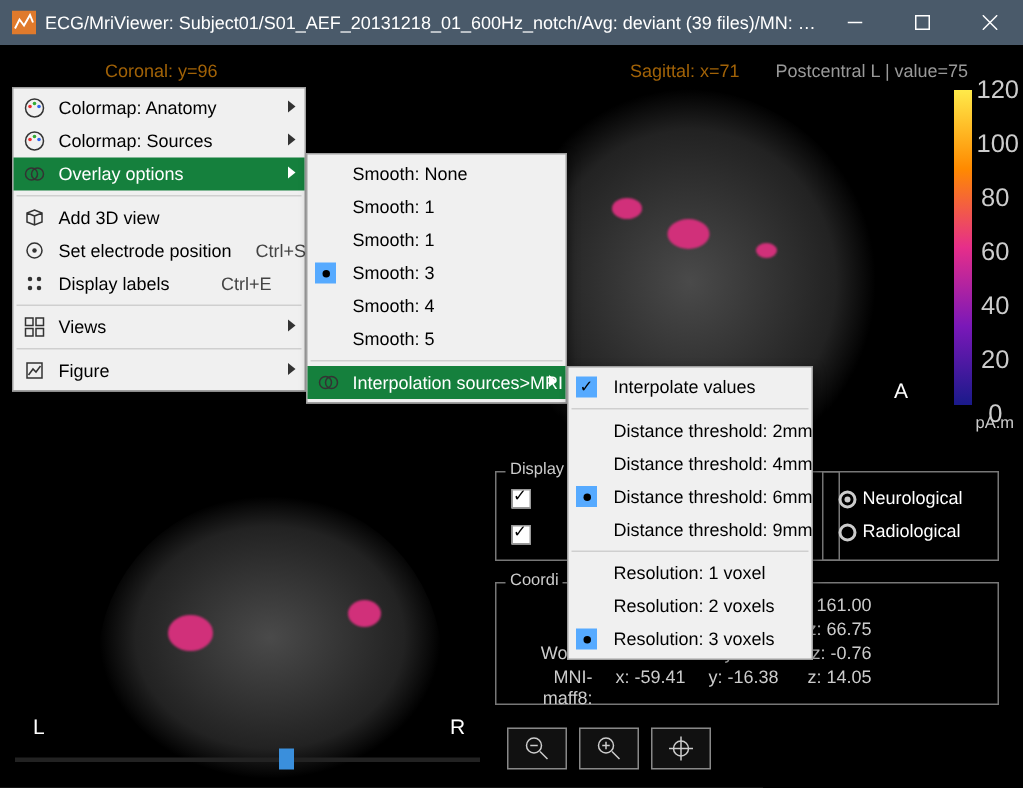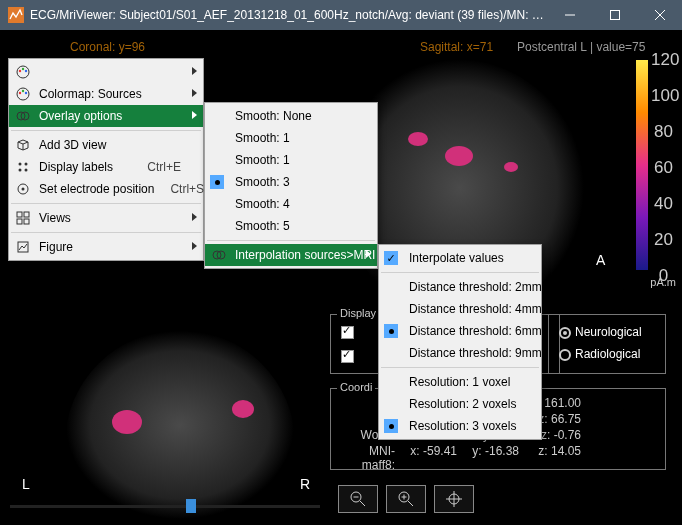--- a/index.html
+++ b/index.html
@@ -186,20 +186,21 @@
   <div class="menu" id="menu1" style="left:8px; top:28px; width:196px;">
       <div class="mitem">
         <span class="ic">
           <svg width="14" height="14" viewBox="0 0 14 14">
             <circle cx="7" cy="7" r="6" fill="none" stroke="#333"></circle>
             <circle cx="4" cy="6" r="1.2" fill="#e33"></circle>
             <circle cx="7" cy="4" r="1.2" fill="#3a3"></circle>
             <circle cx="10" cy="6" r="1.2" fill="#36e"></circle>
           </svg>
         </span>
+        <span>Colormap: Anatomy</span>
         <span class="arw"></span>
       </div>
       <div class="mitem">
         <span class="ic">
           <svg width="14" height="14" viewBox="0 0 14 14">
             <circle cx="7" cy="7" r="6" fill="none" stroke="#333"></circle>
             <circle cx="4" cy="6" r="1.2" fill="#e33"></circle>
             <circle cx="7" cy="4" r="1.2" fill="#3a3"></circle>
             <circle cx="10" cy="6" r="1.2" fill="#36e"></circle>
           </svg>
@@ -222,39 +223,39 @@
         <span class="ic">
           <svg width="14" height="14" viewBox="0 0 14 14">
             <path d="M2 10 L7 12 L12 10 L12 4 L7 2 L2 4 Z M7 12 L7 6 L12 4 M7 6 L2 4" fill="none" stroke="#333"></path>
           </svg>
         </span>
         <span>Add 3D view</span>
       </div>
       <div class="mitem">
         <span class="ic">
           <svg width="14" height="14" viewBox="0 0 14 14">
+            <circle cx="7" cy="7" r="5" fill="none" stroke="#333"></circle>
+            <circle cx="7" cy="7" r="1.5" fill="#333"></circle>
+          </svg>
+        </span>
+        <span>Set electrode position</span>
+        <span class="sc">Ctrl+S</span>
+      </div>
+      <div class="mitem">
+        <span class="ic">
+          <svg width="14" height="14" viewBox="0 0 14 14">
             <circle cx="4" cy="4" r="1.5" fill="#333"></circle>
             <circle cx="10" cy="4" r="1.5" fill="#333"></circle>
             <circle cx="4" cy="10" r="1.5" fill="#333"></circle>
             <circle cx="10" cy="10" r="1.5" fill="#333"></circle>
           </svg>
         </span>
         <span>Display labels</span>
         <span class="sc">Ctrl+E</span>
       </div>
-      <div class="mitem">
-        <span class="ic">
-          <svg width="14" height="14" viewBox="0 0 14 14">
-            <circle cx="7" cy="7" r="5" fill="none" stroke="#333"></circle>
-            <circle cx="7" cy="7" r="1.5" fill="#333"></circle>
-          </svg>
-        </span>
-        <span>Set electrode position</span>
-        <span class="sc">Ctrl+S</span>
-      </div>
       <div class="msep"></div>
       <div class="mitem">
         <span class="ic">
           <svg width="14" height="14" viewBox="0 0 14 14">
             <rect x="1" y="1" width="5" height="5" fill="none" stroke="#333"></rect>
             <rect x="8" y="1" width="5" height="5" fill="none" stroke="#333"></rect>
             <rect x="1" y="8" width="5" height="5" fill="none" stroke="#333"></rect>
             <rect x="8" y="8" width="5" height="5" fill="none" stroke="#333"></rect>
           </svg>
         </span>

